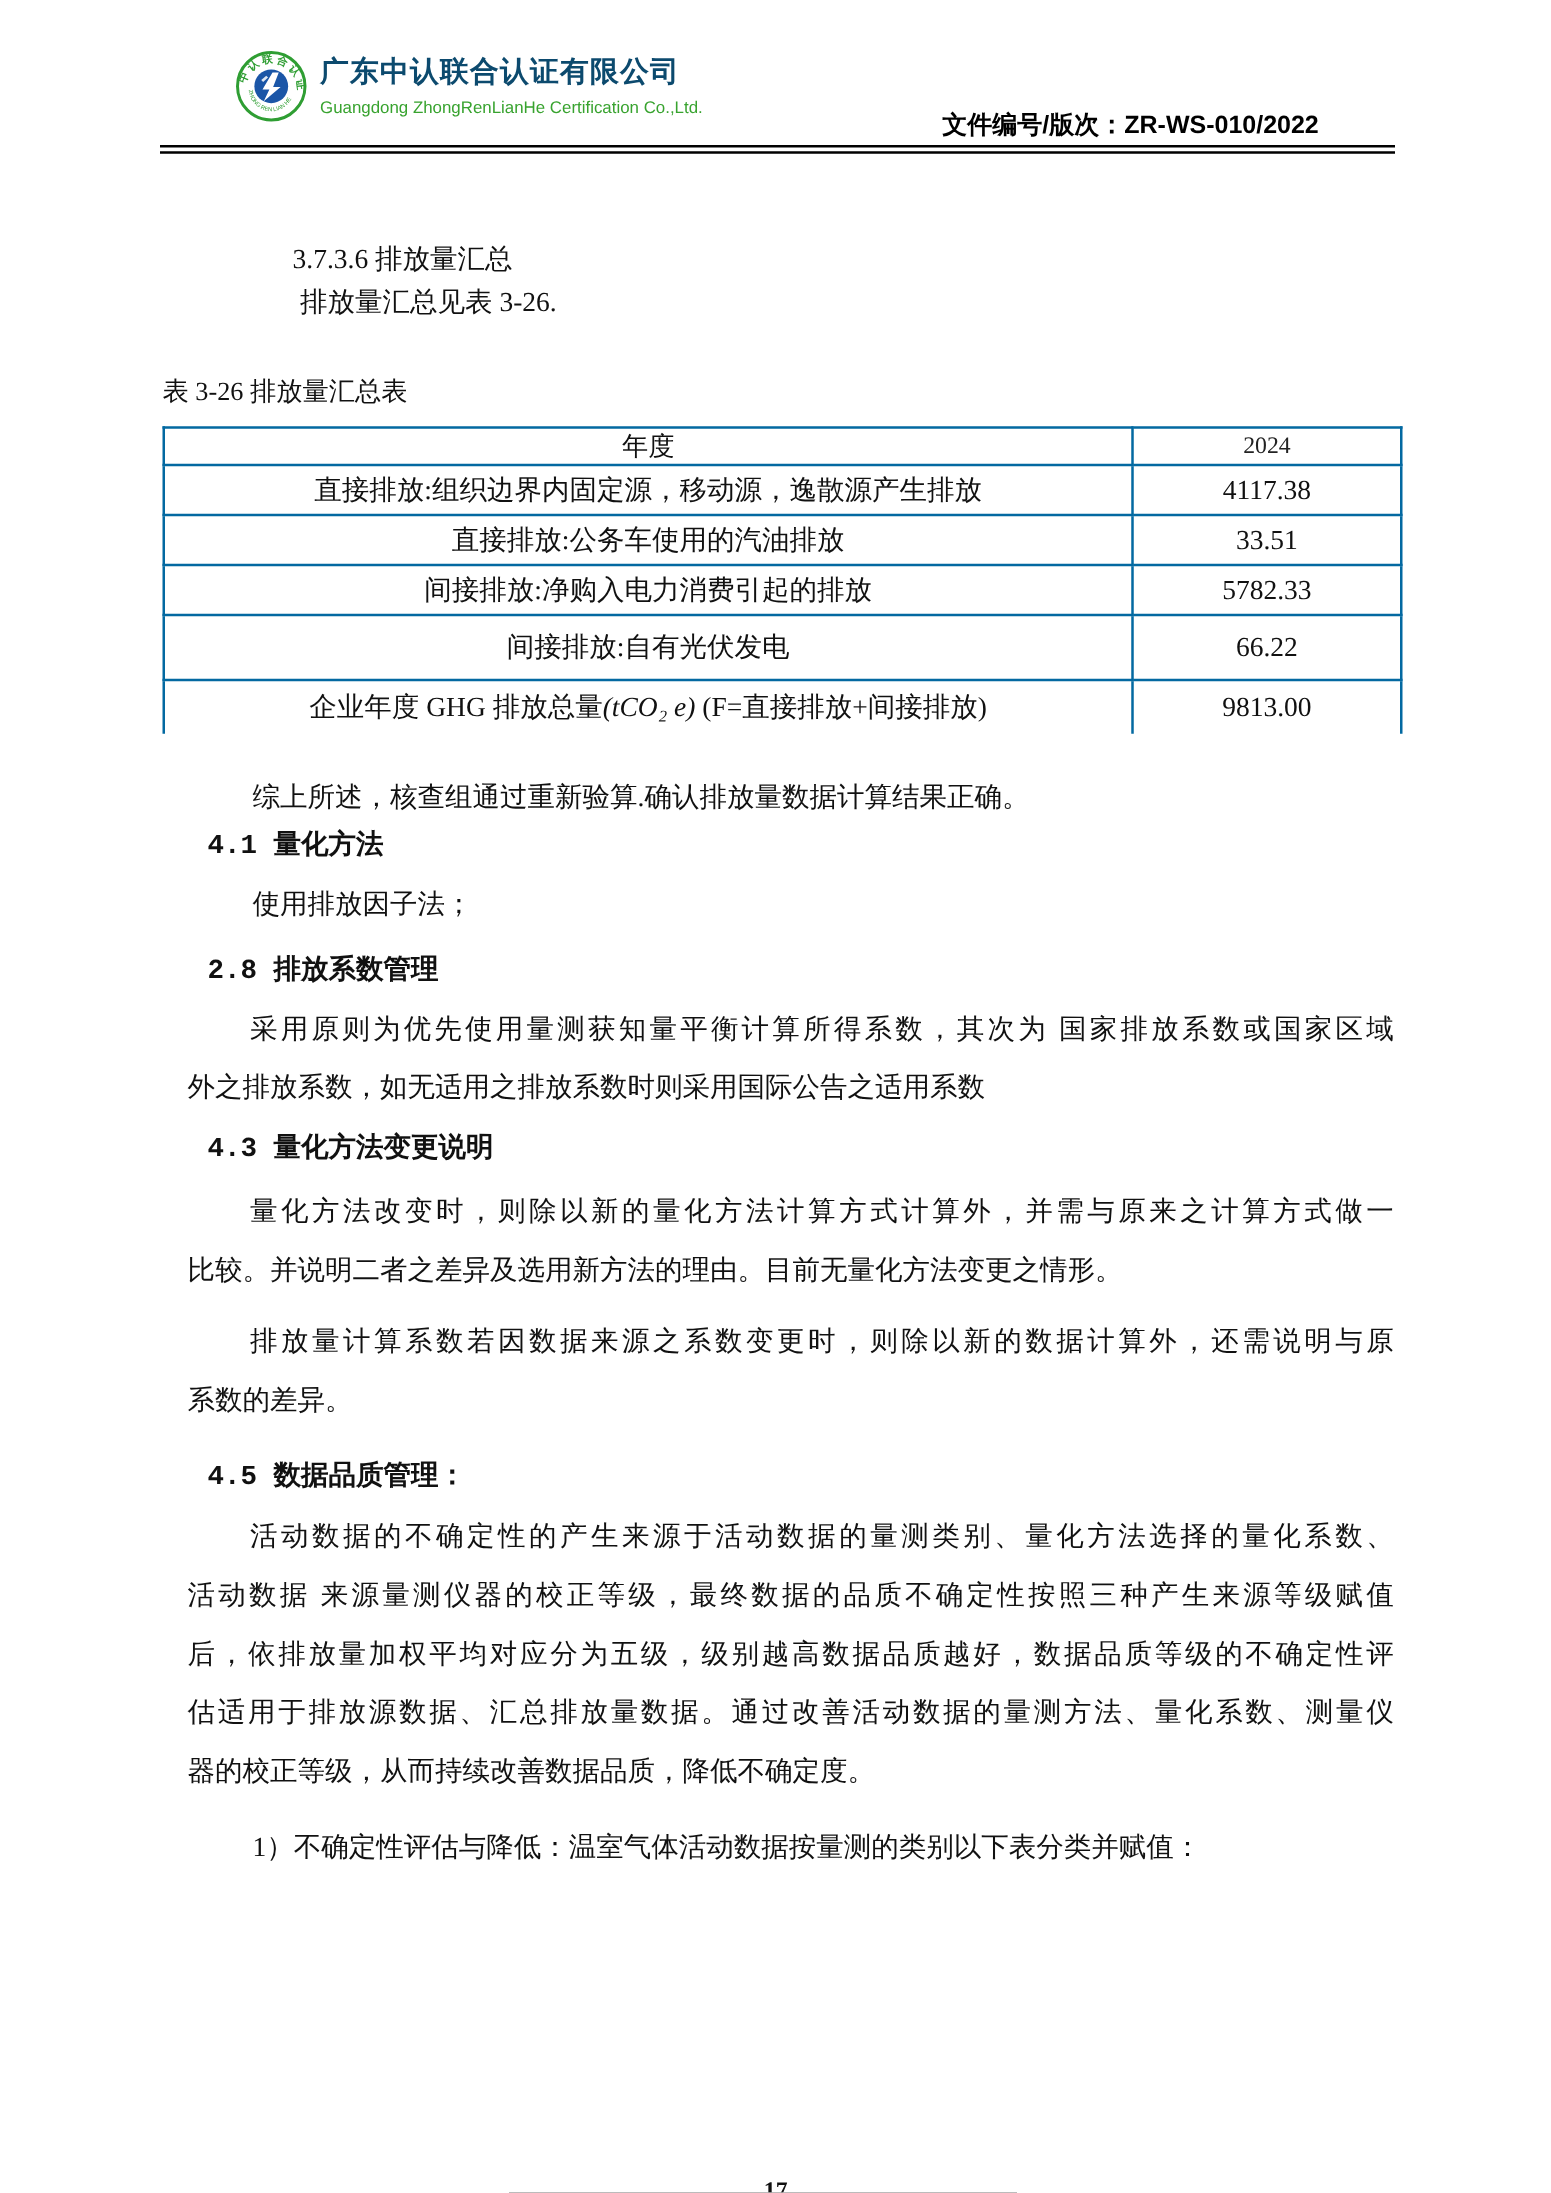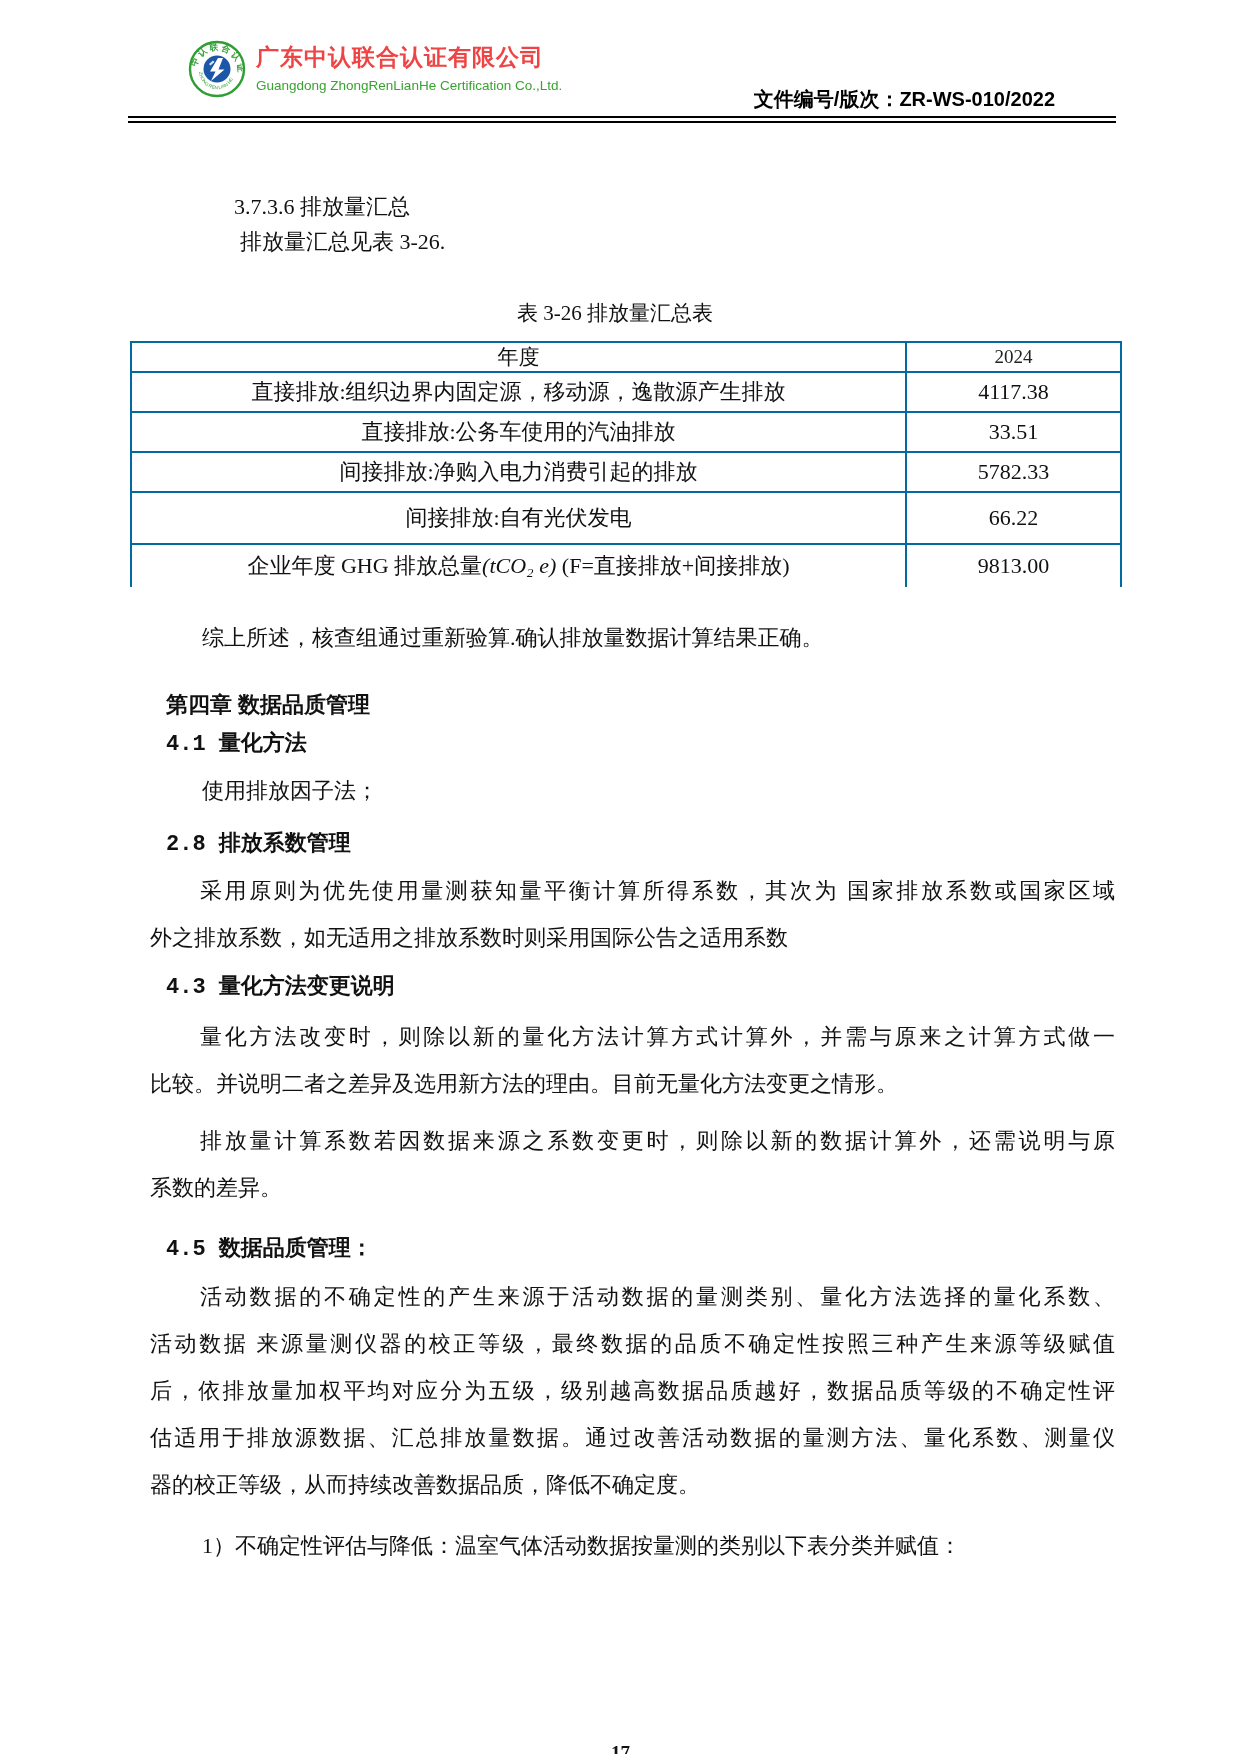--- a/index.html
+++ b/index.html
@@ -12,42 +12,42 @@
     color:#111;
     overflow:hidden;
   }
   
   .header{position:relative;height:125px;}
   .brand{position:absolute;left:188px;top:40px;display:flex;align-items:flex-start;}
   .logo{width:58px;height:58px;flex:0 0 auto;}
   .brand-names{margin-left:10px;padding-top:4px;}
   .name-zh{
     font-family:"Liberation Sans","DejaVu Sans",sans-serif;
-    font-weight:bold;font-size:23px;line-height:26px;color:#ef4444;
+    font-weight:bold;font-size:23px;line-height:26px;color:#0c4a6e;
     letter-spacing:1px;
   }
   .name-en{
     font-size:13.5px;line-height:16px;margin-top:8px;
     font-family:"Liberation Sans","DejaVu Sans",sans-serif;
     color:#38a32f;
   }
   .doc-number{
     position:absolute;right:186px;top:86px;
     font-family:"Liberation Sans","DejaVu Sans",sans-serif;
     font-weight:bold;font-size:20px;color:#000;
   }
   .header-rule{
     position:absolute;left:128px;top:116px;width:988px;height:3px;
     border-top:2px solid #000;border-bottom:2px solid #000;
   }
   
   .text-col{margin:0 126px 0 150px;}
   .sec-num{font-size:22px;line-height:28px;margin-top:68px;padding-left:84px;}
   .sec-intro{font-size:22px;line-height:28px;margin-top:7px;padding-left:90px;}
-  .caption{width:970px;margin:42px 0 0 130px;text-align:center;font-size:21px;line-height:30px;}
+  .caption{width:970px;margin:42px 0 0 130px;text-align:left;font-size:21px;line-height:30px;}
   
   .tbl-wrap{margin:13px 0 0 130px;}
   table.emission{border-collapse:collapse;width:970px;table-layout:fixed;}
   table.emission td{
     border:2px solid #0369a1;
     text-align:center;vertical-align:middle;
     font-size:22px;padding:0 4px;
   }
   td.c-label{width:765px;}
   td.c-value{width:205px;font-size:23px;}
@@ -150,21 +150,20 @@
         <td class="c-value">9813.00</td>
       </tr>
     </tbody>
       </table>
   </div>
 
   <div class="text-col">
     <div class="summary">综上所述，核查组通过重新验算.确认排放量数据计算结果正确。</div>
   </div>
 
-  <div class="chapter">第四章 数据品质管理</div>
 
   <div class="s-head mt-41h">4.1 量化方法</div>
   <div class="text-col">
     <div class="single first mt-41p" style="text-indent:52px;">使用排放因子法；</div>
   </div>
 
   <div class="s-head mt-42h">2.8 排放系数管理</div>
   <div class="text-col mt-42p">
     <div class="p-line full first">采用原则为优先使用量测获知量平衡计算所得系数，其次为 国家排放系数或国家区域</div>
     <div class="p-line">外之排放系数，如无适用之排放系数时则采用国际公告之适用系数</div>

